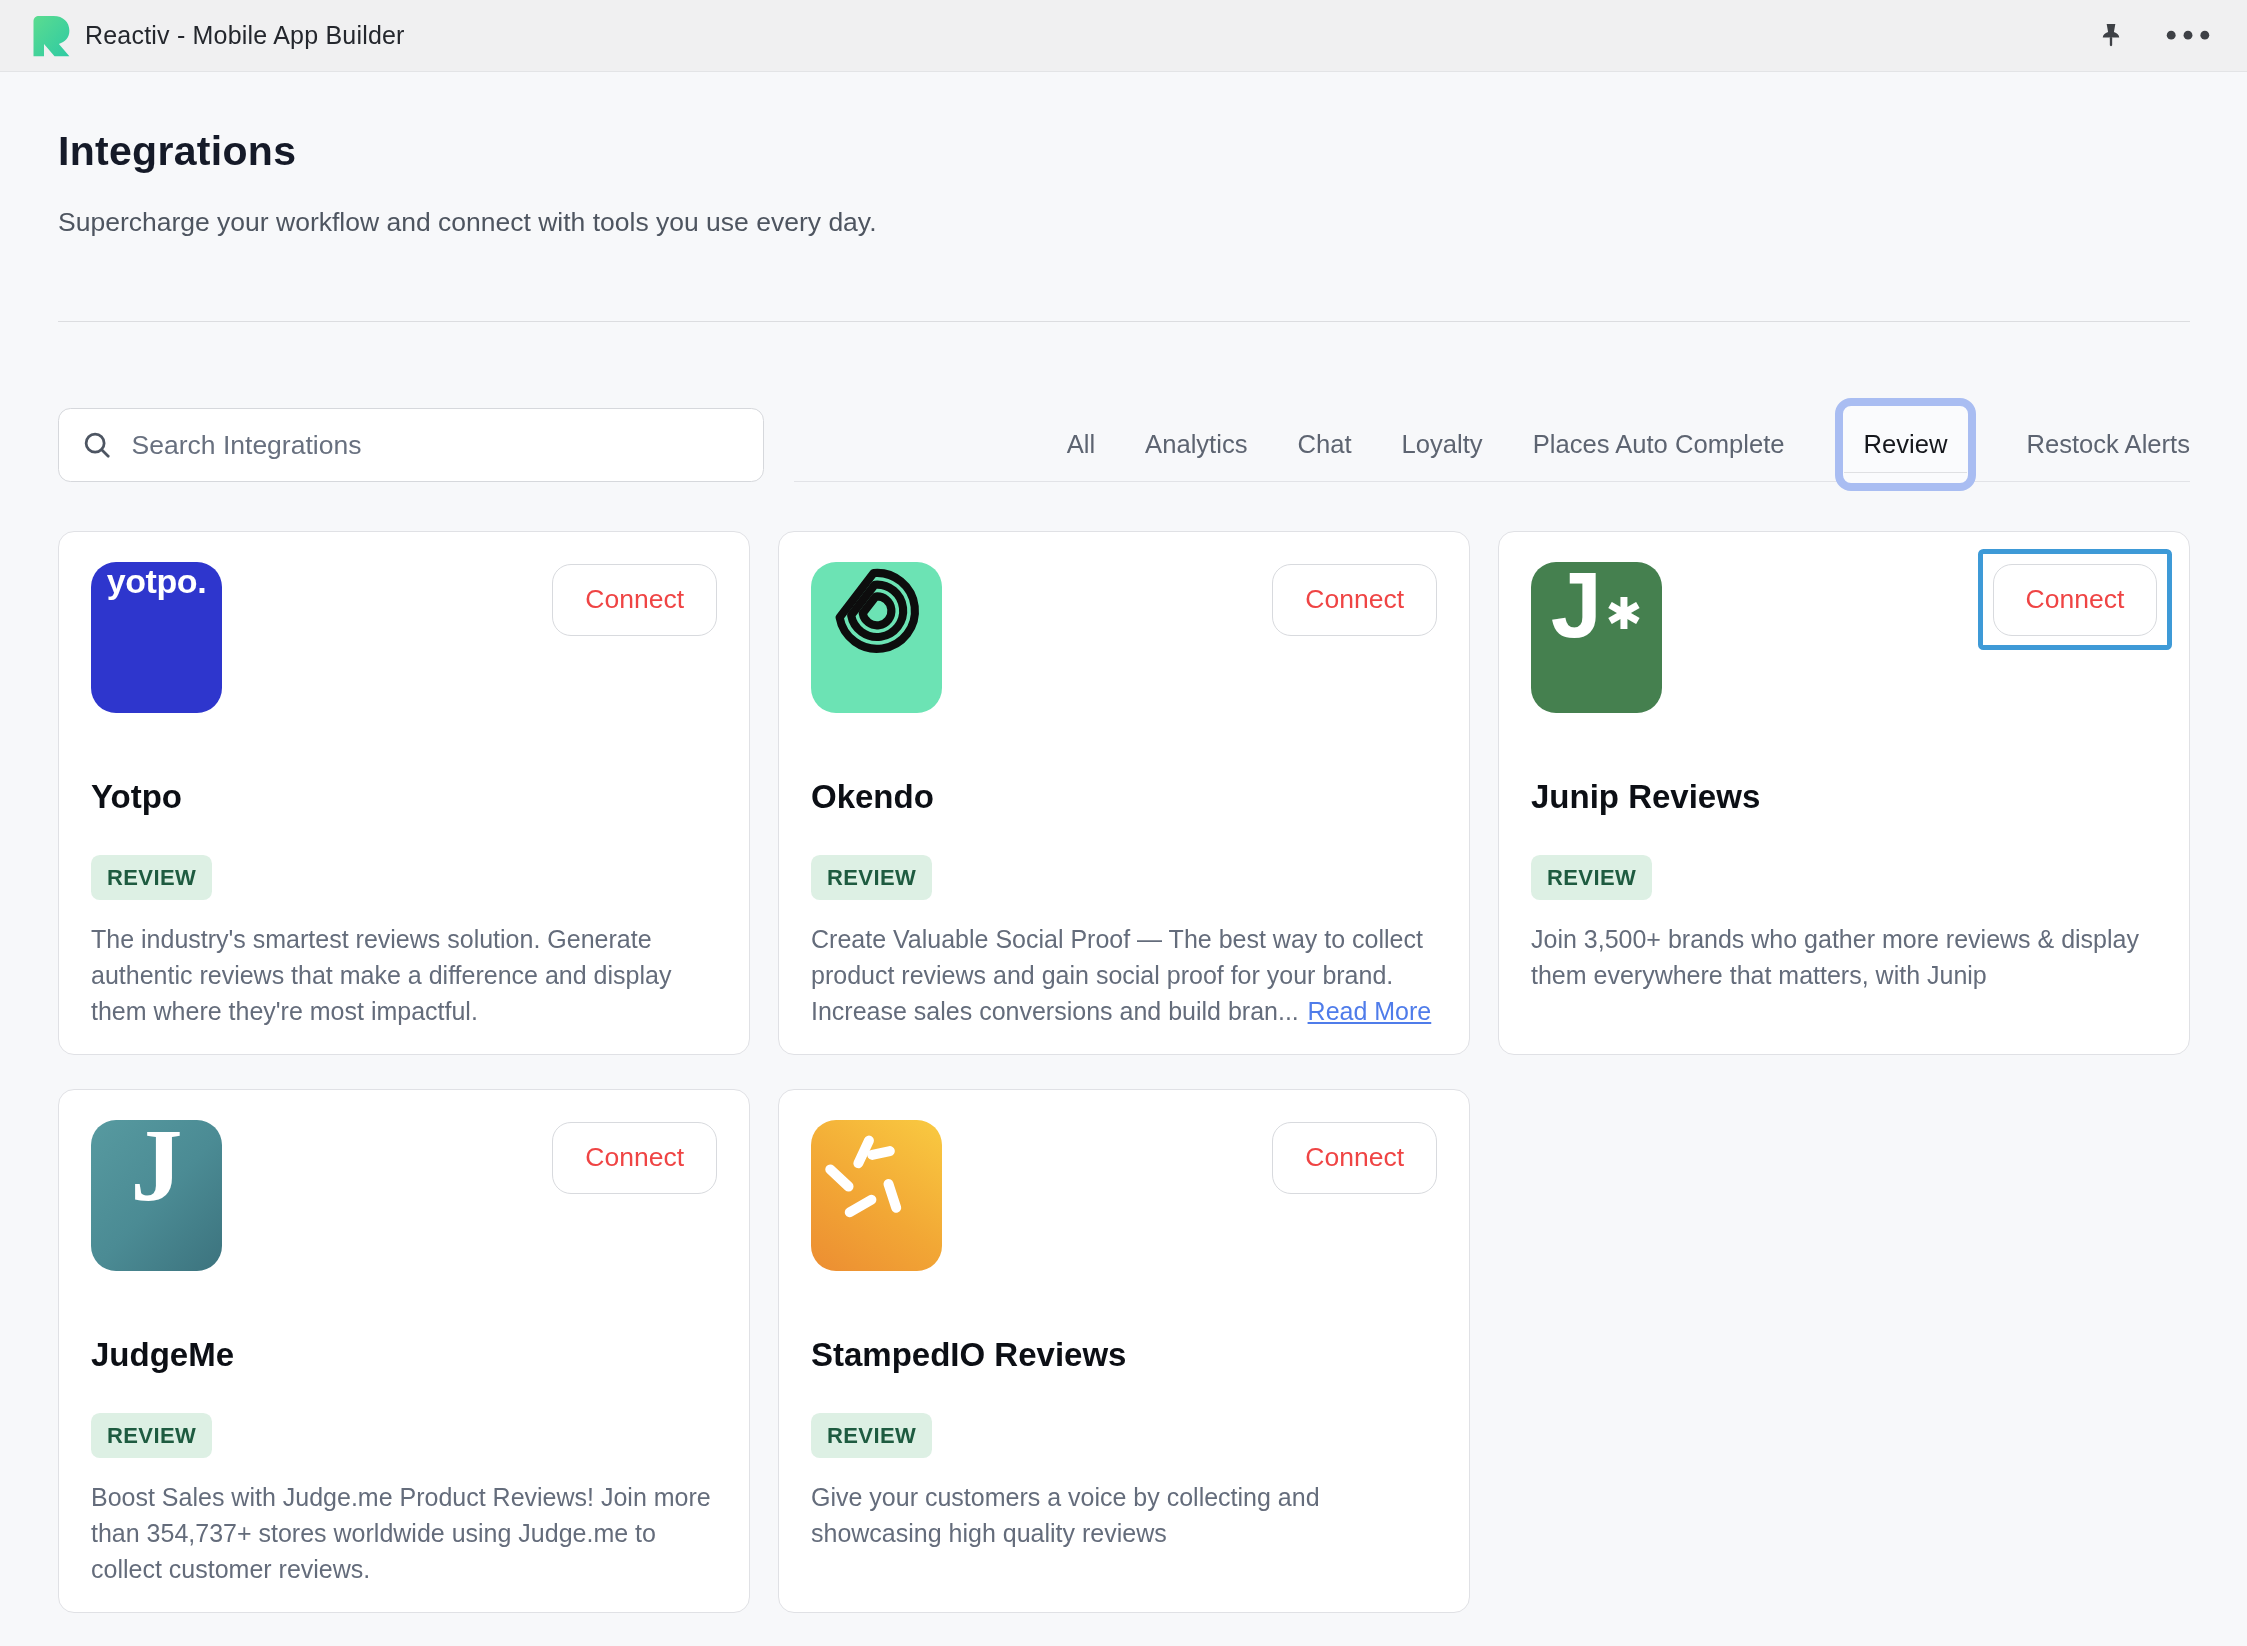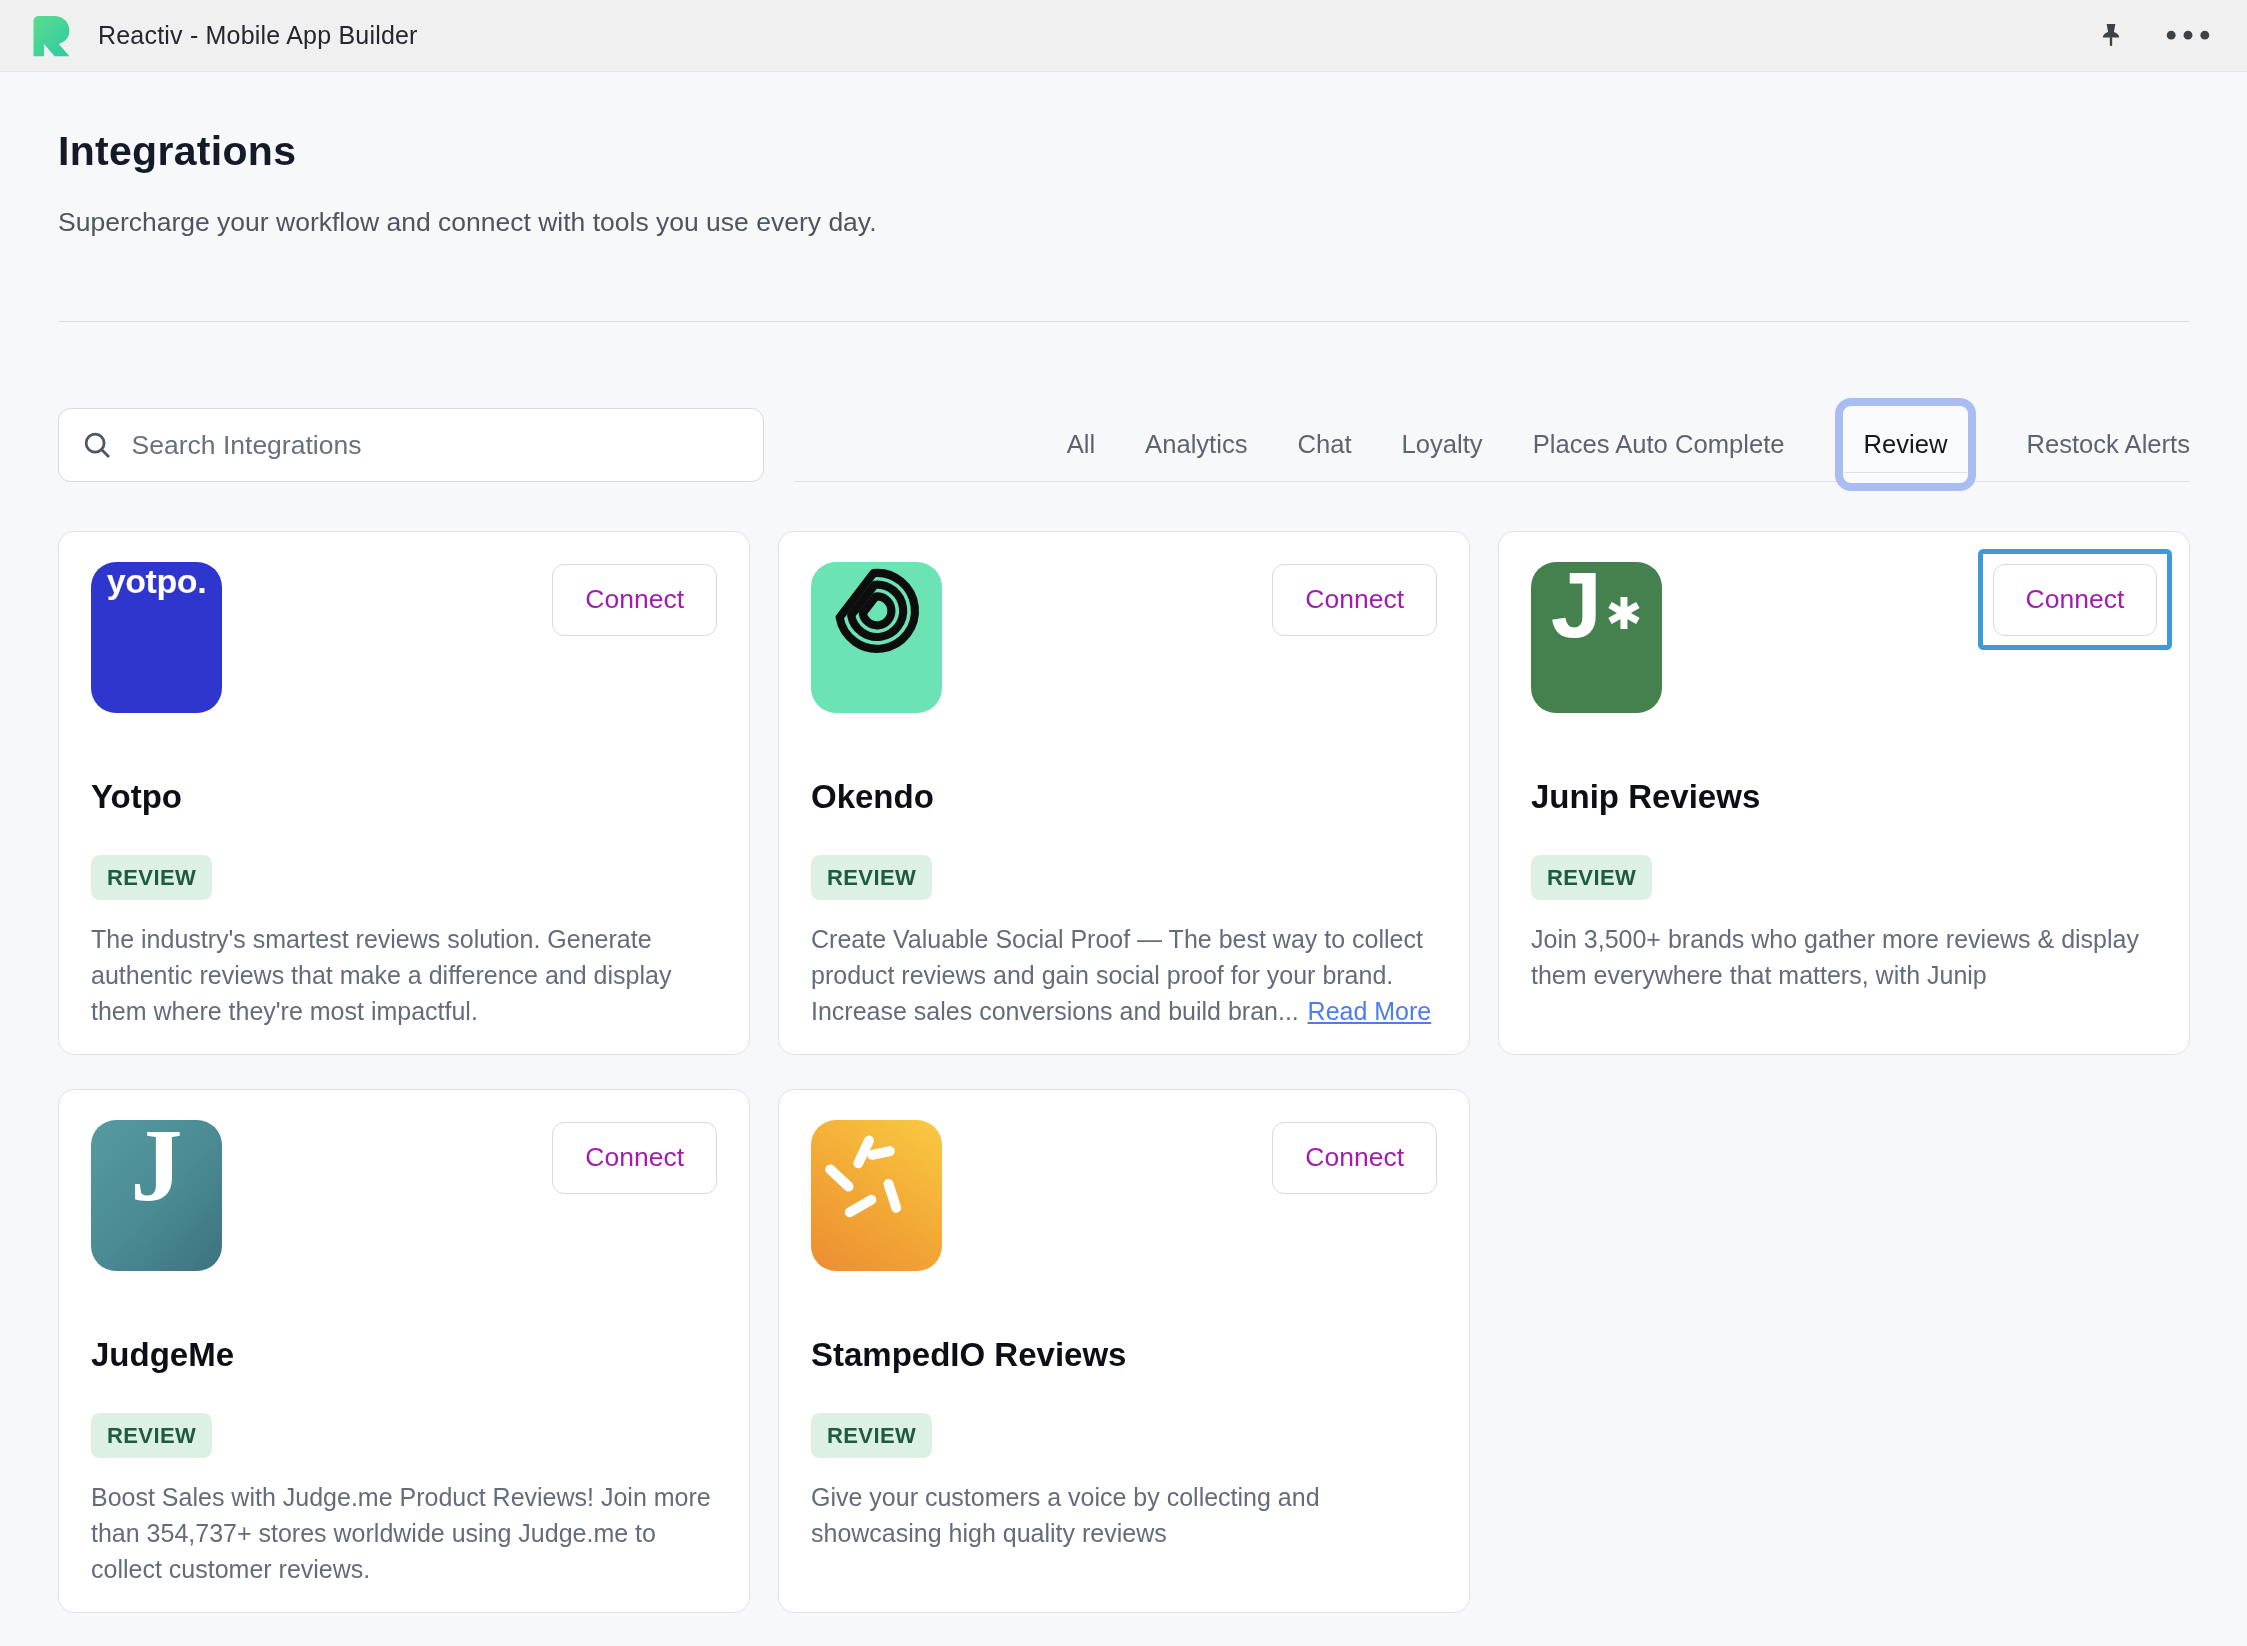--- a/index.html
+++ b/index.html
@@ -8,21 +8,21 @@
     background:#f7f8fa;
     font-family:"Liberation Sans", sans-serif;
     -webkit-font-smoothing:antialiased;
   }
   
   .topbar{
     height:72px;background:#f0f0f1;border-bottom:0.9px solid #e3e4e6;
     display:flex;align-items:center;justify-content:space-between;
     padding:0 30px;box-sizing:border-box;
   }
-  .brand{display:flex;align-items:center;gap:26px;}
+  .brand{display:flex;align-items:center;gap:13px;}
   .r-logo{width:42px;height:44px;display:block;}
   .win-title{font-size:25px;color:#24272d;font-weight:500;letter-spacing:0.2px;}
   .topbar-actions{display:flex;align-items:center;gap:39px;padding-right:7px;}
   .icon-btn{background:none;border:none;padding:0;cursor:pointer;display:flex;align-items:center;}
   .pin-svg{width:30px;height:30px;fill:#3e4146;}
   .dots-svg{width:46px;height:12.4px;fill:#3e4146;}
   
   main{padding:0 58px;box-sizing:border-box;}
   .page-title{margin:56px 0 0;font-size:41px;font-weight:700;color:#151a28;letter-spacing:0.3px;}
   .page-subtitle{margin:32px 0 0;font-size:26.5px;color:#4e5560;font-weight:400;}
@@ -76,22 +76,22 @@
   .judgeme-j{font-family:"Liberation Serif",serif;color:#fff;font-size:104px;font-weight:700;line-height:1;margin-top:-7px;}
   .logo-stamped{background:linear-gradient(215deg,#f9ca41 0%,#f2a735 55%,#ec8d32 100%);}
   .sbar{position:absolute;width:35px;height:9.7px;background:#fff;border-radius:5.3px;}
   .sb1{left:35px;top:26.5px;transform:rotate(-65deg);}
   .sb2{left:56px;top:28px;width:28px;transform:rotate(-12deg);}
   .sb3{left:10.6px;top:53px;transform:rotate(43deg);}
   .sb4{left:64px;top:71px;transform:rotate(72deg);}
   .sb5{left:32px;top:81px;transform:rotate(-30deg);}
   .connect-wrap{flex:none;margin-top:1.8px;}
   .connect{
-    height:72px;padding:4px 32px;background:#fff;border:1.8px solid #d8dade;border-radius:12px;
-    font-family:inherit;font-size:26.5px;color:#a21caf;cursor:pointer;
+    height:72px;padding:4px 32px;background:#fff;border:1.8px solid #d8dade;border-radius:19px;
+    font-family:inherit;font-size:26.5px;color:#ef4444;cursor:pointer;
   }
   .connect-wrap.highlighted{
     border:5.3px solid #3e9ad7;border-radius:5.3px;padding:9.7px;margin:-13.2px -15px 0 0;
   }
   .card-title{margin:65px 0 0;font-size:33px;font-weight:700;color:#0c0f15;}
   .badge{
     display:inline-block;margin-top:39px;background:#ddf0e4;color:#1e5b40;
     font-size:22px;font-weight:700;letter-spacing:0.4px;padding:9.7px 16px;border-radius:8.8px;
   }
   .desc{margin:21px 0 0;font-size:25px;line-height:36px;color:#646c7b;}

